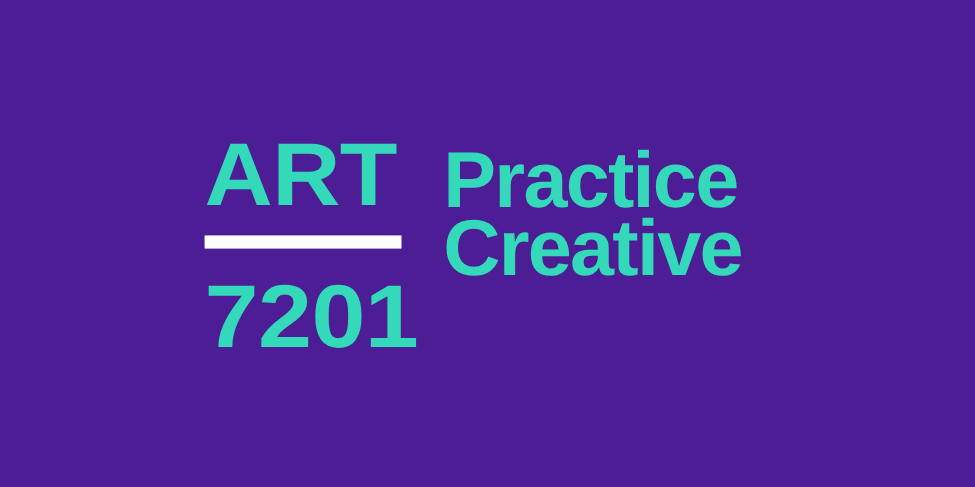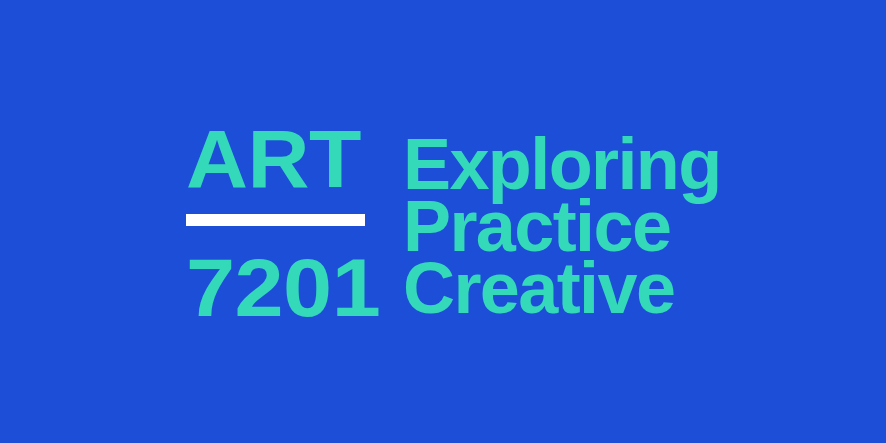--- a/index.html
+++ b/index.html
@@ -94,35 +94,34 @@
     color: #33d9b8;
     letter-spacing: -1.6px;
     margin: 0;
     white-space: nowrap;
     -webkit-font-smoothing: antialiased;
   }
 </style>
 </head>
 <body>
 
-<div class="poster" style="background: #1d4ed8; width: 886px; height: 443px;">
+<div class="poster" style="background: #4c1d95; width: 886px; height: 443px;">
 
   <div class="lockup">
 
     <div class="code-block">
 
       <div class="code-word" style="color: rgb(51, 217, 184);">ART</div>
 
       <div class="code-rule" style="background: rgb(255, 255, 255);"></div>
 
       <div class="code-number" style="color: rgb(51, 217, 184);">7201</div>
     </div>
 
     <div class="title-block">
 
-      <div class="title-line" style="color: rgb(51, 217, 184);">Exploring</div>
 
       <div class="title-line" style="color: rgb(51, 217, 184);">Practice</div>
 
       <div class="title-line" style="color: rgb(51, 217, 184);">Creative</div>
     </div>
   </div>
 </div>
 
 </body></html>

